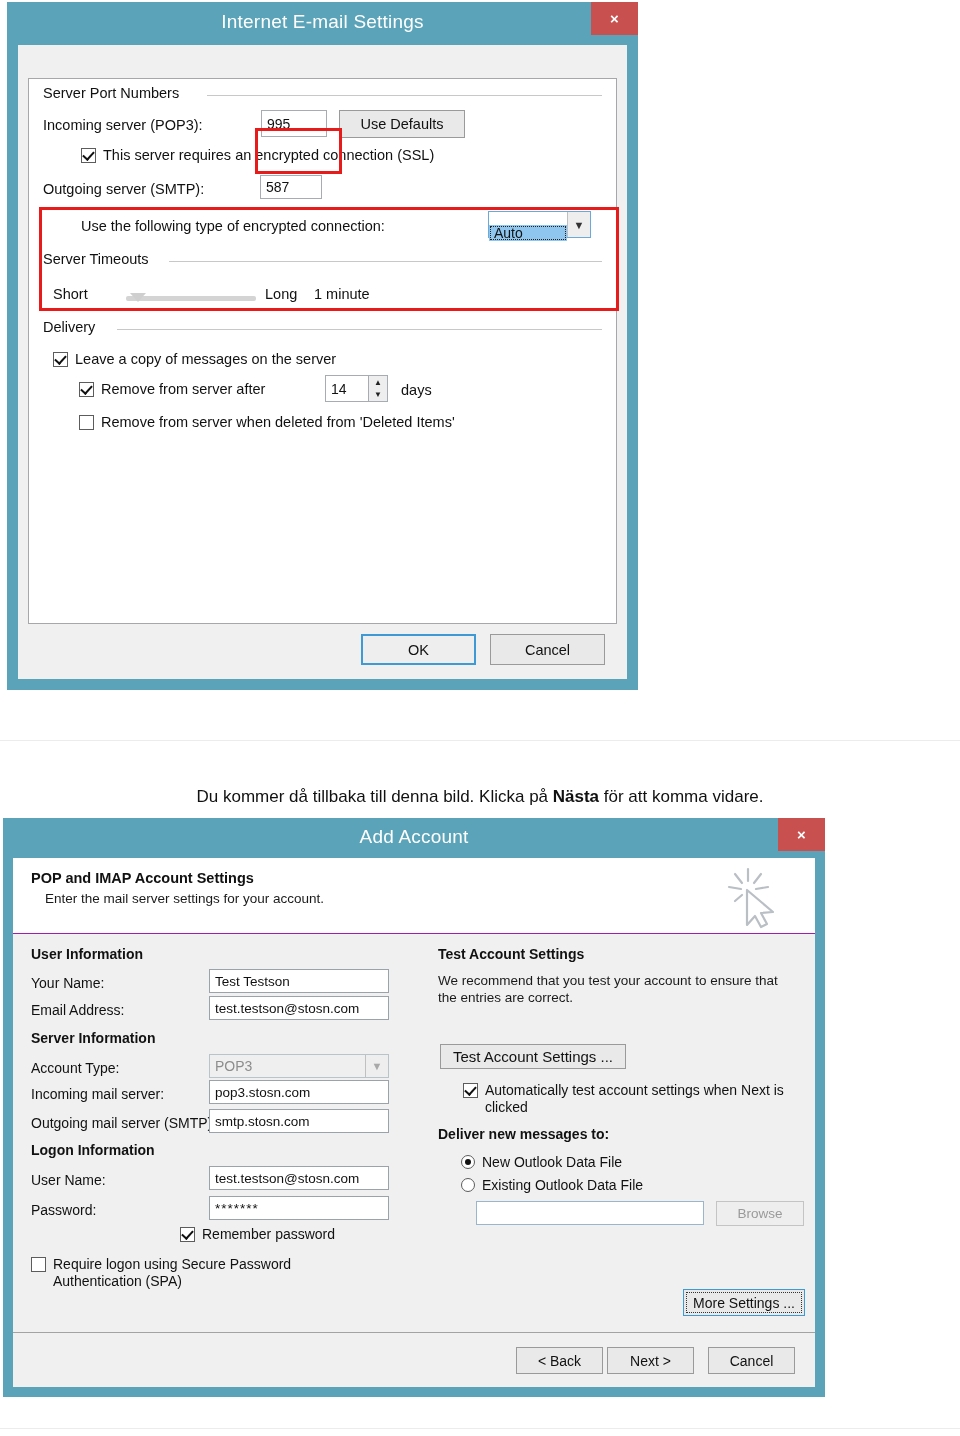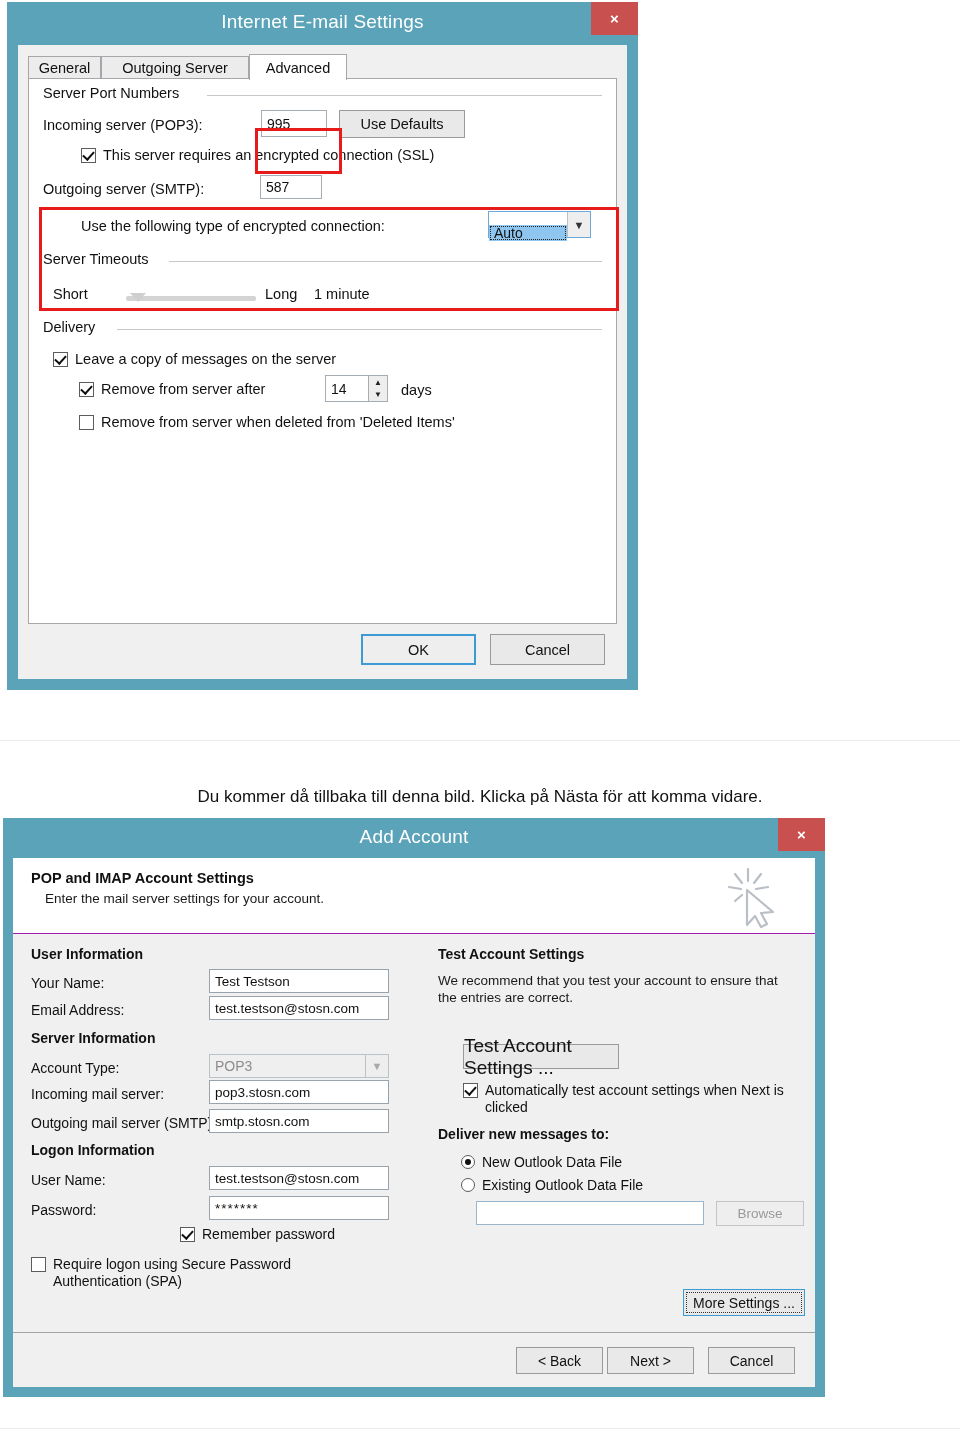--- a/index.html
+++ b/index.html
@@ -160,21 +160,21 @@
   .combo.focused{ border:1px solid #6aa9d8; }
   .combo.focused .cval{ background:#8ec6f0;color:#111;outline:1px dotted #222;outline-offset:-2px;margin-top:16px; }
   .combo.disabled{ background:#efefef;color:#8d8d8d;border-color:#b9c3ca; }
   .combo.disabled .carrow{ color:#a9a9a9; }
 
   
   #caption{
     position:absolute;left:0;top:787px;width:960px;text-align:center;
     font-size:17px;color:#111;
   }
-  #caption b{ font-weight:normal; }
+  #caption b{ font-weight:bold; }
 
   
   .pagerule{ position:absolute;left:0;width:960px;height:1px;background:#ececec; }
 
   
   #dlg2{ left:3px; top:818px; width:822px; height:579px; }
   #dlg2 .titlebar{ height:38px; }
   #dlg2 .body{ left:10px; top:40px; right:10px; bottom:10px; background:#f0f0f0; }
 
   #dlg2 .headerband{
@@ -212,25 +212,20 @@
 
 <div class="win" id="dlg1">
 
   <div class="titlebar">
     <span class="title">Internet E-mail Settings</span>
     <div class="closebtn">×</div>
   </div>
 
   <div class="body">
 
-    <div class="tabstrip">
-      <div class="tab" id="tab-general">General</div>
-      <div class="tab" id="tab-outgoing">Outgoing Server</div>
-      <div class="tab active" id="tab-advanced">Advanced</div>
-    </div>
 
     <div class="tabpanel">
 
       <span class="grouplabel" style="left:14px;top:6px;">Server Port Numbers</span>
       <div class="grouprule" style="left:178px;top:16px;right:14px;"></div>
 
       <span class="lbl" style="left:14px;top:38px;">Incoming server (POP3):</span>
       <div class="txtbox" style="left:232px;top:31px;width:66px;height:27px;">995</div>
       <div class="btn" style="left:310px;top:31px;width:126px;height:28px;">Use Defaults</div>
 
@@ -360,21 +355,21 @@
       </div>
 
       <div class="cbwrap cb2" style="left:18px;top:322px;width:350px;">
         <span class="cbox"></span>
         <span class="cbtext" style="font-size:14px;">Require logon using Secure Password Authentication (SPA)</span>
       </div>
 
       <span class="sect" style="left:425px;top:12px;">Test Account Settings</span>
       <span class="help" style="left:425px;top:38px;">We recommend that you test your account to ensure that the entries are correct.</span>
 
-      <div class="btn" style="left:450px;top:110px;width:156px;height:25px;font-size:19px;">Test Account Settings ...</div>
+      <div class="btn" style="left:427px;top:110px;width:186px;height:25px;font-size:15px;">Test Account Settings ...</div>
 
       <div class="cbwrap cb2" style="left:450px;top:148px;width:330px;">
         <span class="cbox checked"></span>
         <span class="cbtext" style="font-size:14px;">Automatically test account settings when Next is clicked</span>
       </div>
 
       <span class="sect" style="left:425px;top:192px;">Deliver new messages to:</span>
 
       <div class="rdwrap" style="left:448px;top:220px;">
         <span class="rdot sel"></span>

